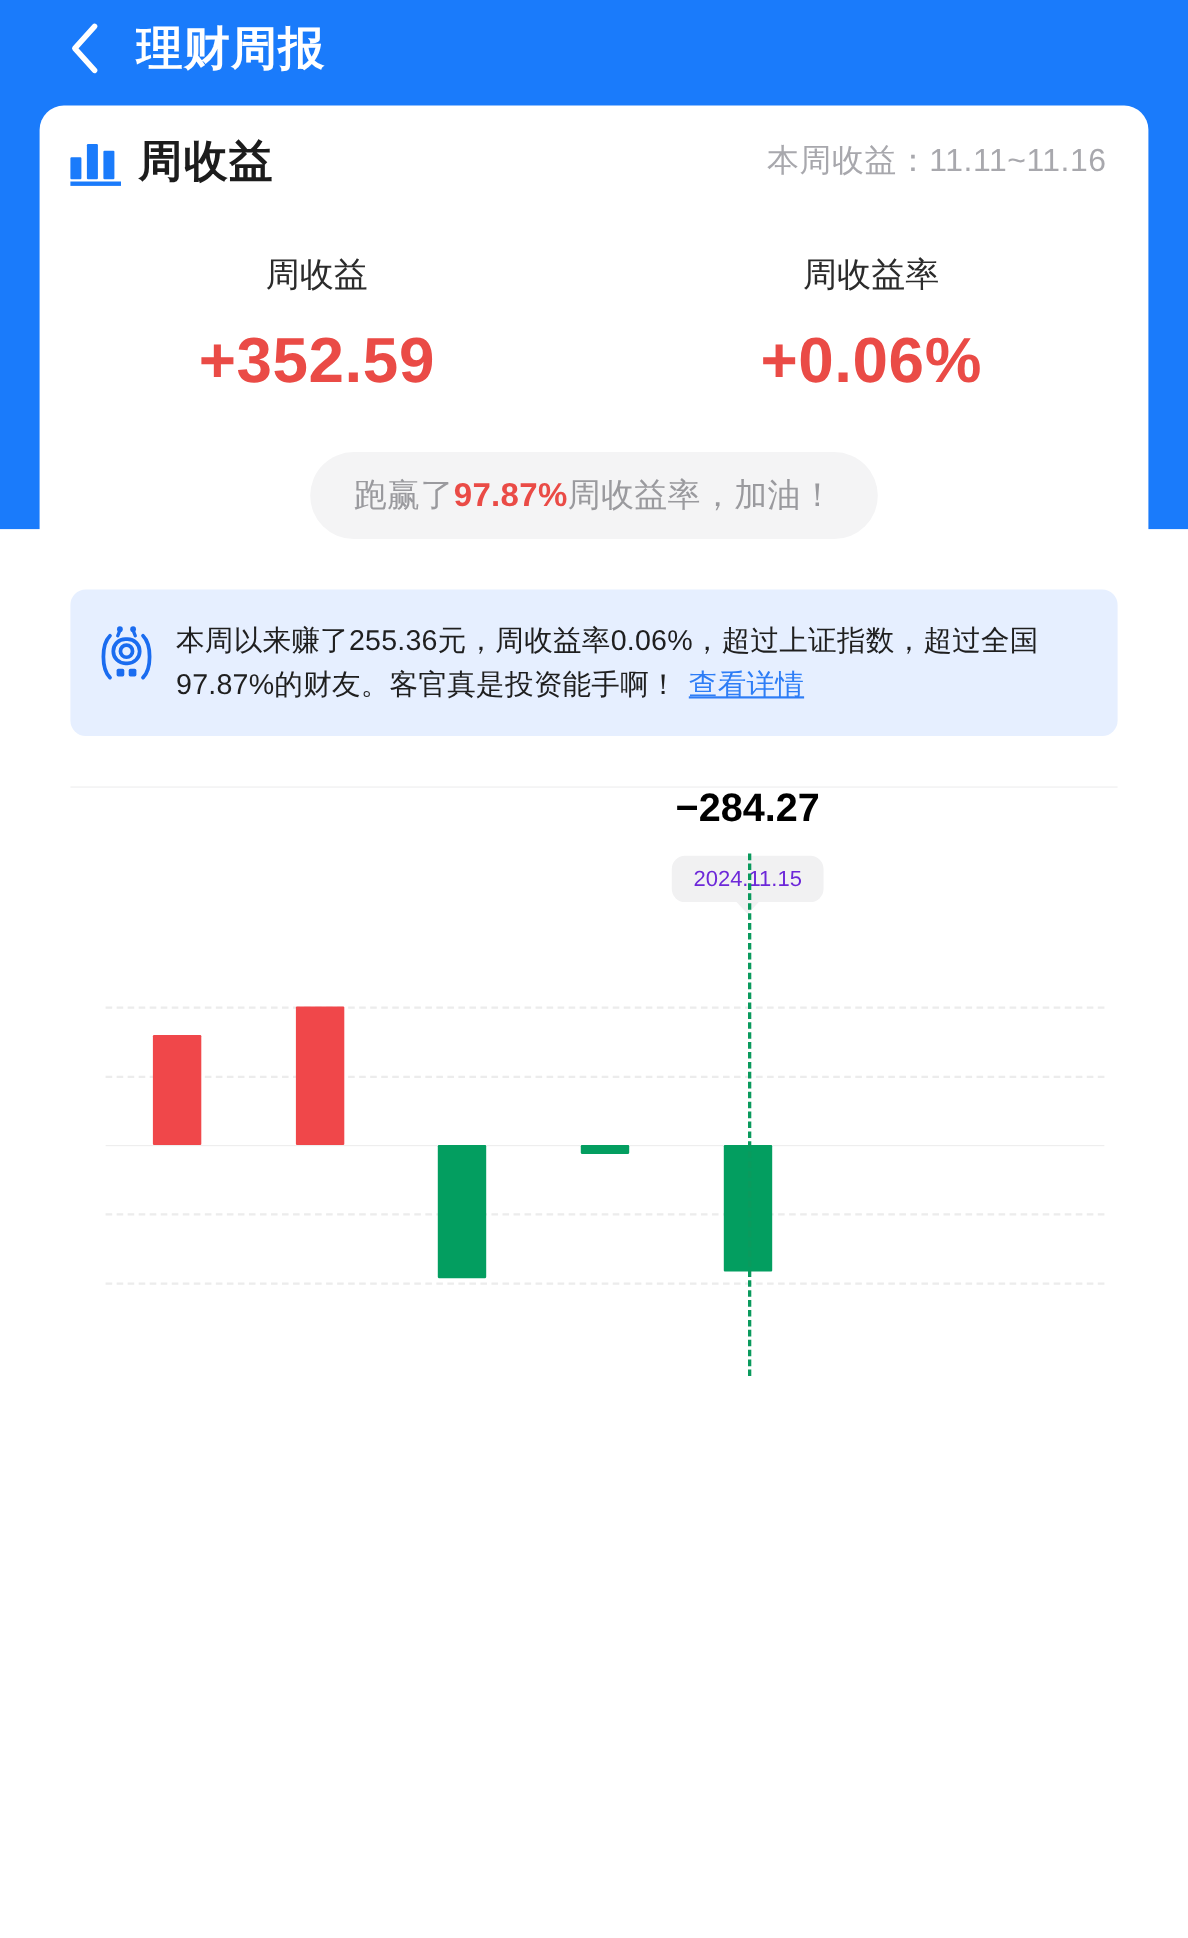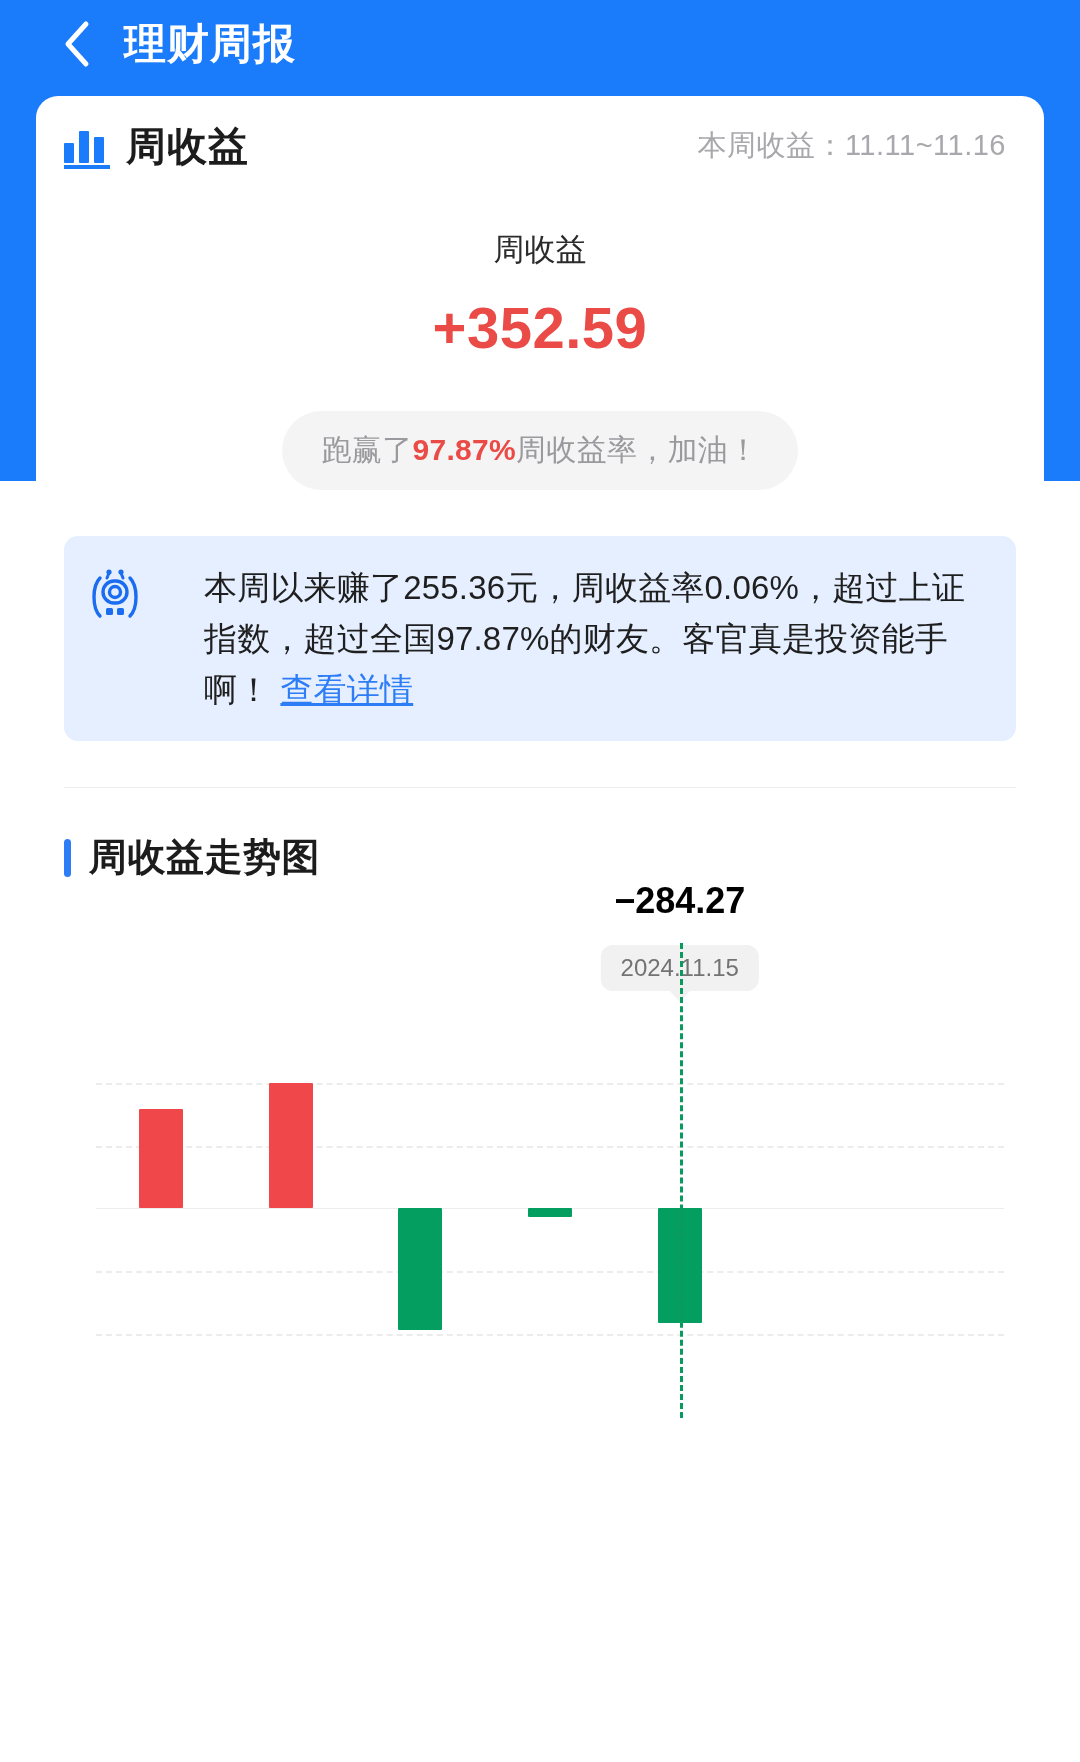--- a/index.html
+++ b/index.html
@@ -151,25 +151,24 @@
   .infobox {
     margin: 46px 28px 0 28px;
     background: #e6efff;
     border-radius: 14px;
     padding: 26px 26px 26px 24px;
     display: flex;
     gap: 18px;
   }
   .bot-icon { flex: 0 0 auto; width: 54px; height: 58px; margin-top: 6px; }
   .infobox-text {
-    font-size: 33px;
+    font-size: 26px;
     line-height: 1.55;
     color: #1f1f1f;
     letter-spacing: 0.2px;
-    margin-left: 44px;
   }
   .infobox-link {
     color: #2d7df6;
     text-decoration: underline;
     cursor: pointer;
     margin-left: 10px;
   }
 
   .divider {
     margin: 46px 28px 0 28px;
@@ -211,22 +210,22 @@
     transform: translateX(-50%);
     white-space: nowrap;
     line-height: 1;
   }
   .tooltip-date {
     position: absolute;
     transform: translateX(-50%);
     background: #f1f1f2;
     border-radius: 12px;
     padding: 11px 20px;
-    font-size: 24px;
-    color: #737373;
+    font-size: 20px;
+    color: #6d28d9;
     white-space: nowrap;
     line-height: 1;
   }
   .tooltip-date::after {
     content: "";
     position: absolute;
     left: 50%;
     bottom: -11px;
     transform: translateX(-50%);
     border-left: 11px solid transparent;
@@ -300,20 +299,24 @@
         <i class="b3"></i>
     </div>
     <div class="card-head-title">周收益</div>
     <div class="card-head-range">本周收益：11.11~11.16</div>
   </div>
 
   <div class="summary">
     <div class="summary-col">
       <div class="summary-label">周收益</div>
       <div class="summary-value">+352.59</div>
+    </div>
+    <div class="summary-col">
+      <div class="summary-label">周收益率</div>
+      <div class="summary-value">+0.06%</div>
     </div>
   </div>
 
   <div class="pill-wrap">
     <div class="pill">
       <span>跑赢了</span><b>97.87%</b><span>周收益率，加油！</span>
     </div>
   </div>
 
 
@@ -332,24 +335,20 @@
         <rect x="29" y="40" width="7" height="7" rx="1.6" fill="#1a6cf0"></rect>
       </svg>
     </div>
     <div class="infobox-text">
       <span>本周以来赚了255.36元，周收益率0.06%，超过上证指数，超过全国97.87%的财友。客官真是投资能手啊！</span><span class="infobox-link">查看详情</span>
     </div>
   </div>
 
   <div class="divider"></div>
 
-  <div class="section-title-row">
-    <div class="section-bar"></div>
-    <div class="section-title">周收益走势图</div>
-  </div>
 
   <div class="chart-area">
     <div class="tooltip-value" id="tipValue" style="left: 621.714px; top: 0px;">−284.27</div>
     <div class="tooltip-date" id="tipDate" style="left: 621.714px; top: 62px;">2024.11.15</div>
     <div class="plot" id="plot">
         <div class="gridline" style="top: 44.5238px;"></div>
         <div class="gridline" style="top: 107.262px;"></div>
         <div class="zeroline" style="top: 170px;"></div>
         <div class="gridline" style="top: 232.738px;"></div>
         <div class="gridline" style="top: 295.476px;"></div>

